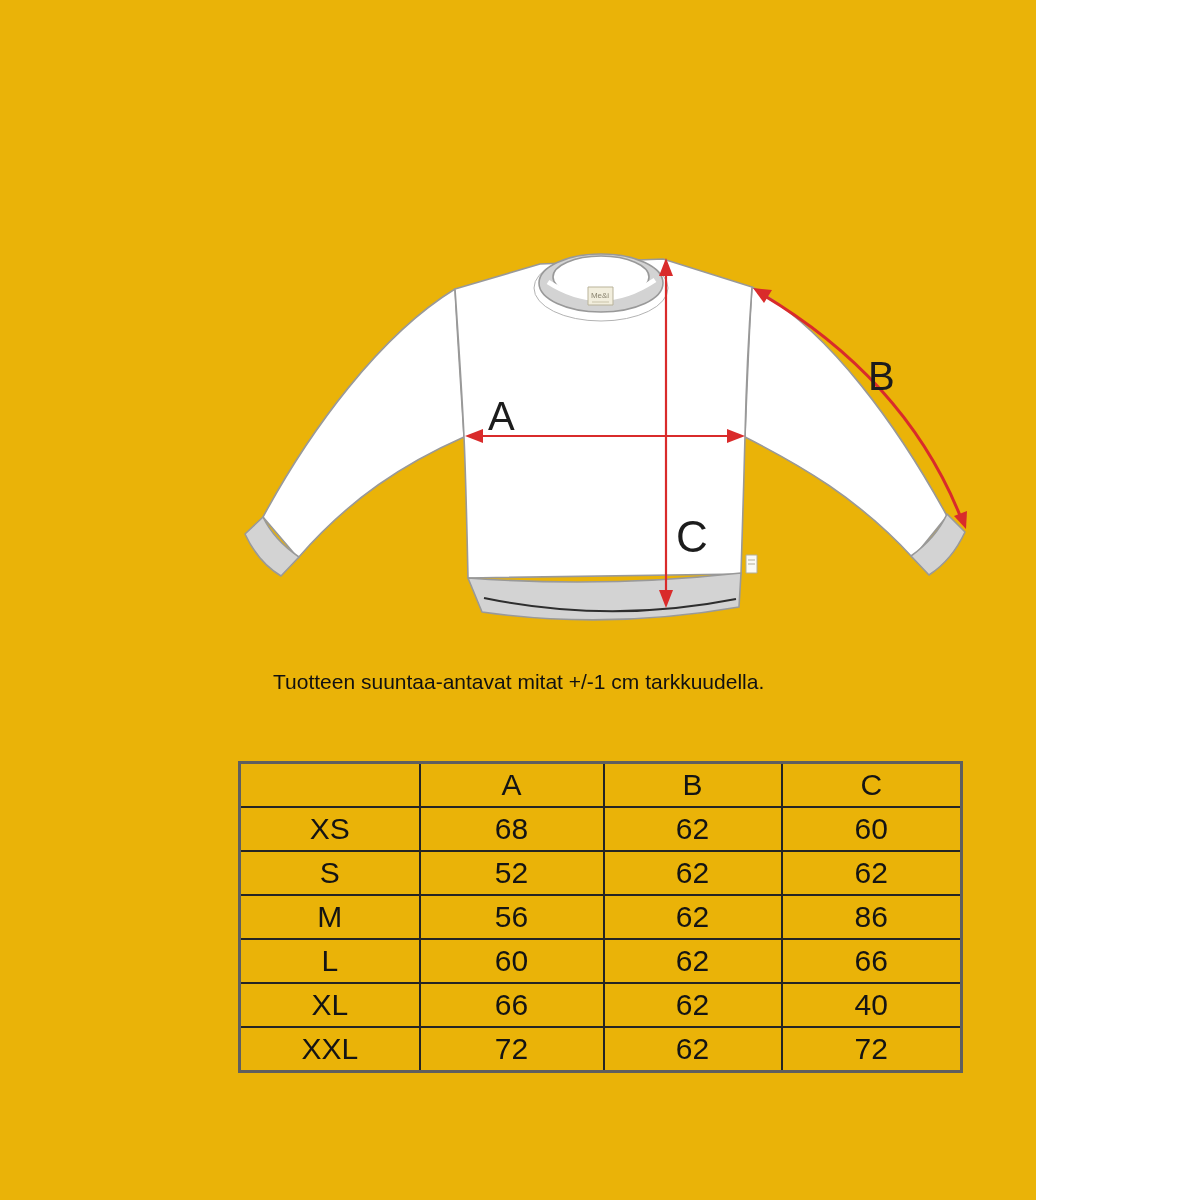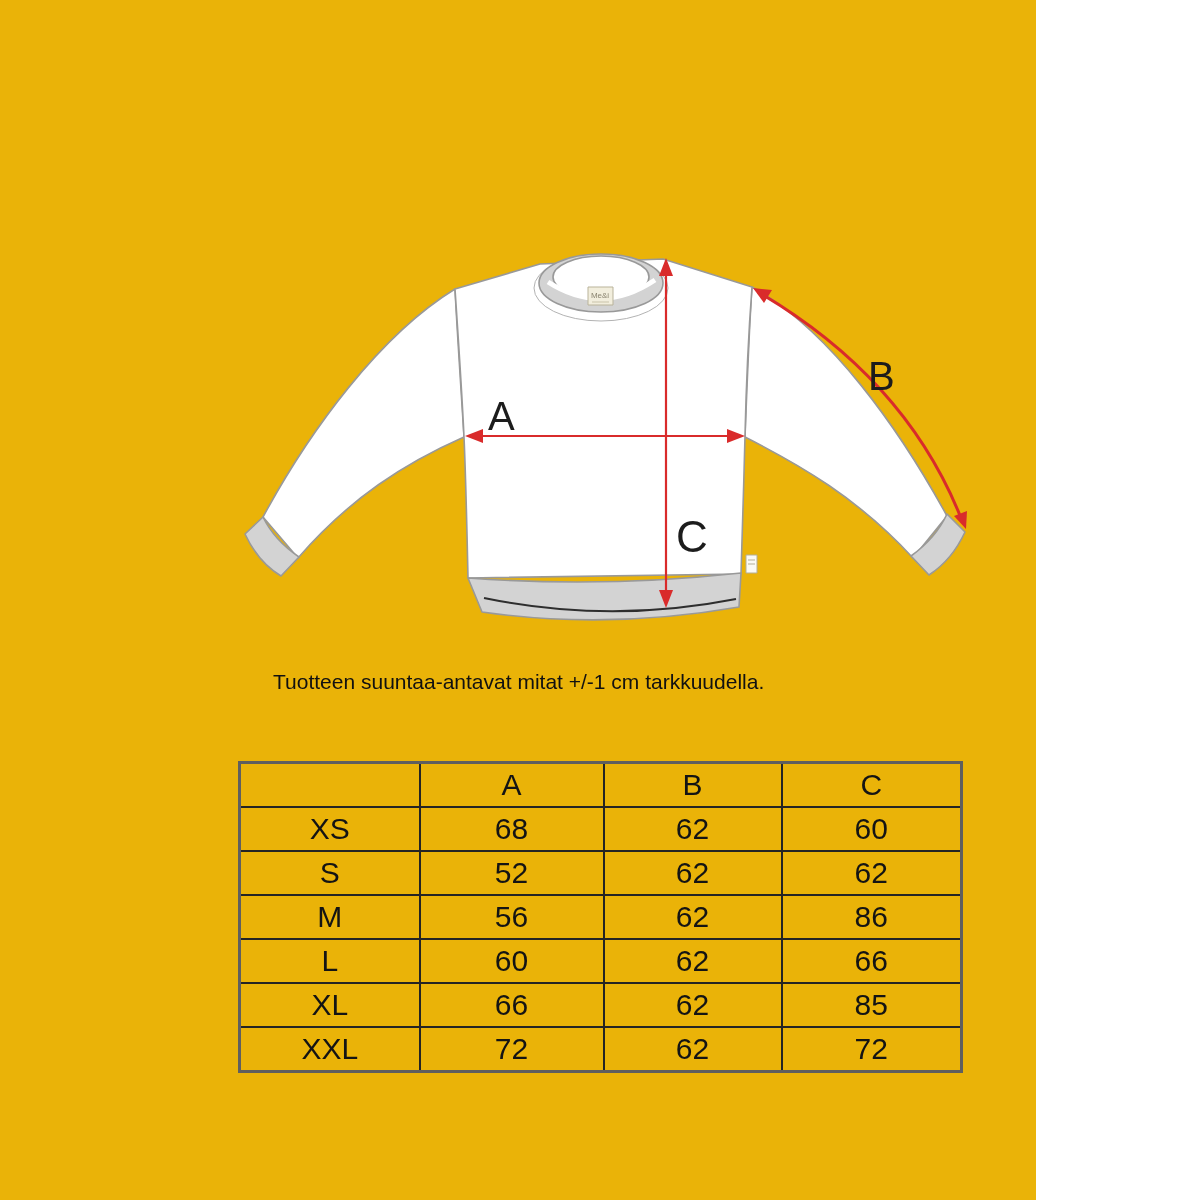--- a/index.html
+++ b/index.html
@@ -175,21 +175,21 @@
       <tr>
         <td>L</td>
         <td>60</td>
         <td>62</td>
         <td>66</td>
       </tr>
       <tr>
         <td>XL</td>
         <td>66</td>
         <td>62</td>
-        <td>85</td>
+        <td>40</td>
       </tr>
       <tr>
         <td>XXL</td>
         <td>72</td>
         <td>62</td>
         <td>72</td>
       </tr>
     </tbody>
   </table>
 </div>

